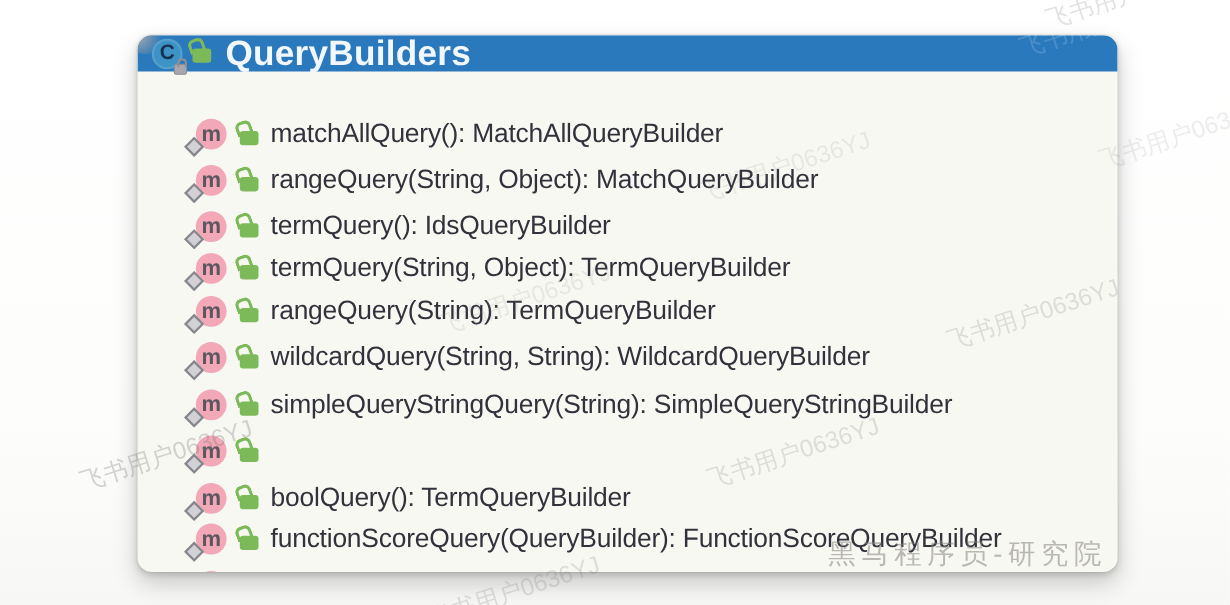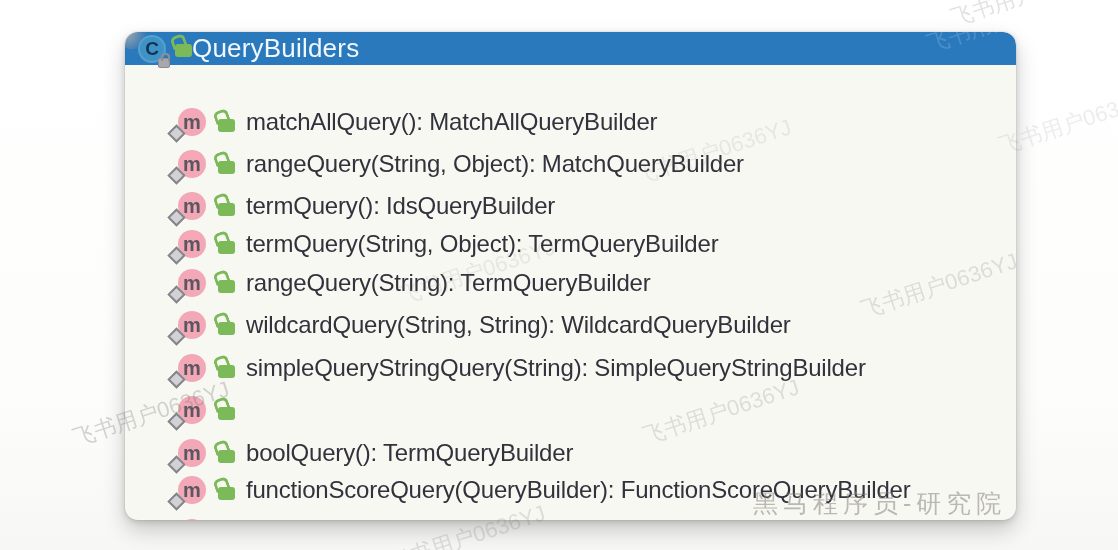--- a/index.html
+++ b/index.html
@@ -19,22 +19,22 @@
     position:absolute;left:0;top:0;right:0;height:33px;
     background:#2a79bd;border-radius:13px 13px 0 0;
     display:flex;align-items:center;padding-left:13px;box-sizing:border-box;
   }
   .corner-artifact{
     position:absolute;left:-6px;top:-7px;width:30px;height:24px;
     background:radial-gradient(circle at 30% 30%,rgba(175,175,175,.85),rgba(150,150,150,.25) 60%,transparent 75%);
     border-radius:50%;transform:rotate(-15deg);
   }
   .popup-title{
-    color:#f2f7fc;font-size:26px;font-weight:400;letter-spacing:.2px;
-    white-space:nowrap;
+    color:#f2f7fc;font-size:32px;font-weight:700;letter-spacing:.2px;
+    margin-left:13px;white-space:nowrap;
   }
 
   
   .class-icon{position:relative;width:28px;height:28px;flex:0 0 auto;}
   .class-circle{
     width:28px;height:28px;border-radius:50%;background:#3e93c6;
     display:flex;align-items:center;justify-content:center;
     color:#14324f;font-size:19px;font-weight:bold;
     box-shadow:inset 0 0 0 2px rgba(255,255,255,.12);
   }

